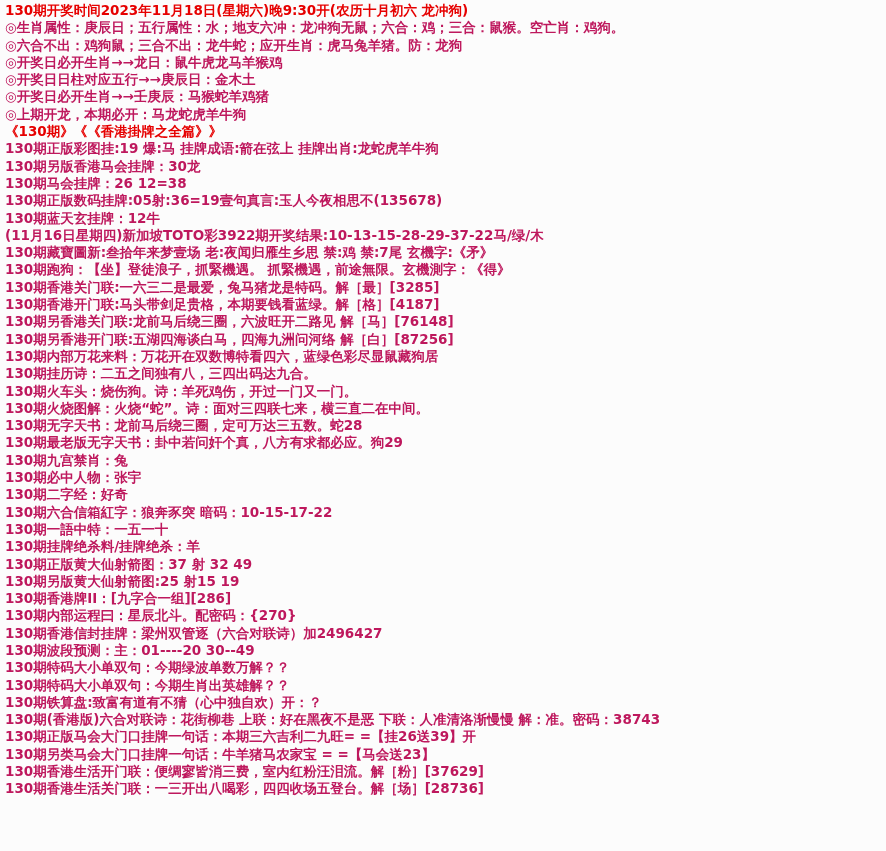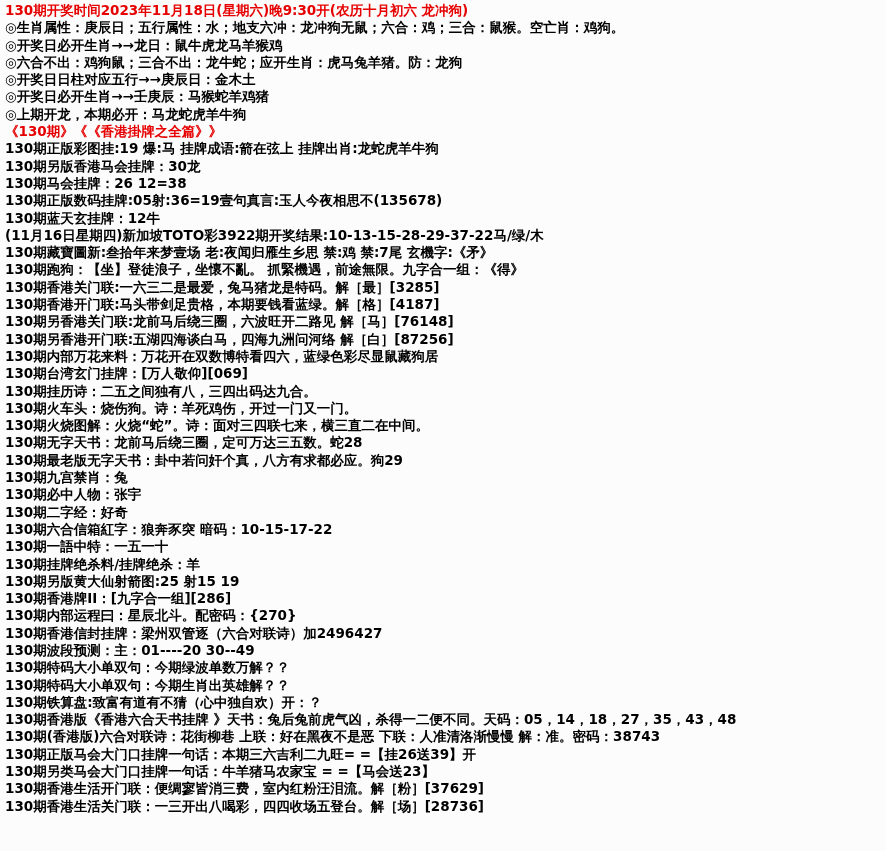--- a/index.html
+++ b/index.html
@@ -14,72 +14,71 @@
     font-family: "DejaVu Sans", "Liberation Sans", sans-serif;
   }
   .page {
     padding: 2px 0 0 5px;
   }
   .ln {
     height: 17.3px;
     line-height: 17.3px;
     font-size: 13.5px;
     font-weight: 700;
-    color: #000000;
+    color: #be185d;
     white-space: pre;
     letter-spacing: 0px;
   }
   .ln.red {
     color: #e60000;
   }
 </style>
 </head>
 <body>
 
 <div class="page">
   <div class="ln red">130期开奖时间2023年11月18日(星期六)晚9:30开(农历十月初六 龙冲狗)</div>
   <div class="ln">◎生肖属性：庚辰日；五行属性：水；地支六冲：龙冲狗无鼠；六合：鸡；三合：鼠猴。空亡肖：鸡狗。</div>
+  <div class="ln">◎六合不出：鸡狗鼠；三合不出：龙牛蛇；应开生肖：虎马兔羊猪。防：龙狗</div>
   <div class="ln">◎开奖日必开生肖→→龙日：鼠牛虎龙马羊猴鸡</div>
-  <div class="ln">◎六合不出：鸡狗鼠；三合不出：龙牛蛇；应开生肖：虎马兔羊猪。防：龙狗</div>
   <div class="ln">◎开奖日日柱对应五行→→庚辰日：金木土</div>
   <div class="ln">◎开奖日必开生肖→→壬庚辰：马猴蛇羊鸡猪</div>
   <div class="ln">◎上期开龙，本期必开：马龙蛇虎羊牛狗</div>
   <div class="ln red">《130期》《《香港掛牌之全篇》》</div>
   <div class="ln">130期正版彩图挂:19 爆:马 挂牌成语:箭在弦上 挂牌出肖:龙蛇虎羊牛狗</div>
   <div class="ln">130期另版香港马会挂牌：30龙</div>
   <div class="ln">130期马会挂牌：26 12=38</div>
   <div class="ln">130期正版数码挂牌:05射:36=19壹句真言:玉人今夜相思不(135678)</div>
   <div class="ln">130期蓝天玄挂牌：12牛</div>
   <div class="ln">(11月16日星期四)新加坡TOTO彩3922期开奖结果:10-13-15-28-29-37-22马/绿/木</div>
   <div class="ln">130期藏寶圖新:叁拾年来梦壹场 老:夜闻归雁生乡思 禁:鸡 禁:7尾 玄機字:《矛》</div>
-  <div class="ln">130期跑狗：【坐】登徒浪子，坐懷不亂。 抓緊機遇，前途無限。九字合一组：《得》</div>
+  <div class="ln">130期跑狗：【坐】登徒浪子，抓緊機遇。 抓緊機遇，前途無限。玄機測字：《得》</div>
   <div class="ln">130期香港关门联:一六三二是最爱，兔马猪龙是特码。解［最］[3285]</div>
   <div class="ln">130期香港开门联:马头带剑足贵格，本期要钱看蓝绿。解［格］[4187]</div>
   <div class="ln">130期另香港关门联:龙前马后绕三圈，六波旺开二路见 解［马］[76148]</div>
   <div class="ln">130期另香港开门联:五湖四海谈白马，四海九洲问河络 解［白］[87256]</div>
   <div class="ln">130期内部万花来料：万花开在双数博特看四六，蓝绿色彩尽显鼠藏狗居</div>
-  <div class="ln">130期台湾玄门挂牌：[万人敬仰][069]</div>
   <div class="ln">130期挂历诗：二五之间独有八，三四出码达九合。</div>
   <div class="ln">130期火车头：烧伤狗。诗：羊死鸡伤，开过一门又一门。</div>
   <div class="ln">130期火烧图解：火烧“蛇”。诗：面对三四联七来，横三直二在中间。</div>
   <div class="ln">130期无字天书：龙前马后绕三圈，定可万达三五数。蛇28</div>
   <div class="ln">130期最老版无字天书：卦中若问奸个真，八方有求都必应。狗29</div>
   <div class="ln">130期九宫禁肖：兔</div>
   <div class="ln">130期必中人物：张宇</div>
   <div class="ln">130期二字经：好奇</div>
   <div class="ln">130期六合信箱紅字：狼奔豕突 暗码：10-15-17-22</div>
   <div class="ln">130期一語中特：一五一十</div>
   <div class="ln">130期挂牌绝杀料/挂牌绝杀：羊</div>
+  <div class="ln">130期正版黄大仙射箭图：37 射 32 49</div>
   <div class="ln">130期另版黄大仙射箭图:25 射15 19</div>
   <div class="ln">130期香港牌II：[九字合一组][286]</div>
   <div class="ln">130期内部运程曰：星辰北斗。配密码：{270}</div>
   <div class="ln">130期香港信封挂牌：梁州双管逐（六合对联诗）加2496427</div>
   <div class="ln">130期波段预测：主：01----20 30--49</div>
   <div class="ln">130期特码大小单双句：今期绿波单数万解？？</div>
   <div class="ln">130期特码大小单双句：今期生肖出英雄解？？</div>
   <div class="ln">130期铁算盘:致富有道有不猜（心中独自欢）开：？</div>
-  <div class="ln">130期香港版《香港六合天书挂牌 》天书：兔后兔前虎气凶，杀得一二便不同。天码：05，14，18，27，35，43，48</div>
   <div class="ln">130期(香港版)六合对联诗：花街柳巷 上联：好在黑夜不是恶 下联：人准清洛渐慢慢 解：准。密码：38743</div>
   <div class="ln">130期正版马会大门口挂牌一句话：本期三六吉利二九旺= =【挂26送39】开</div>
   <div class="ln">130期另类马会大门口挂牌一句话：牛羊猪马农家宝 = =【马会送23】</div>
   <div class="ln">130期香港生活开门联：便绸寥皆消三费，室内红粉汪泪流。解［粉］[37629]</div>
   <div class="ln">130期香港生活关门联：一三开出八喝彩，四四收场五登台。解［场］[28736]</div>
 </div>
 
 </body></html>

